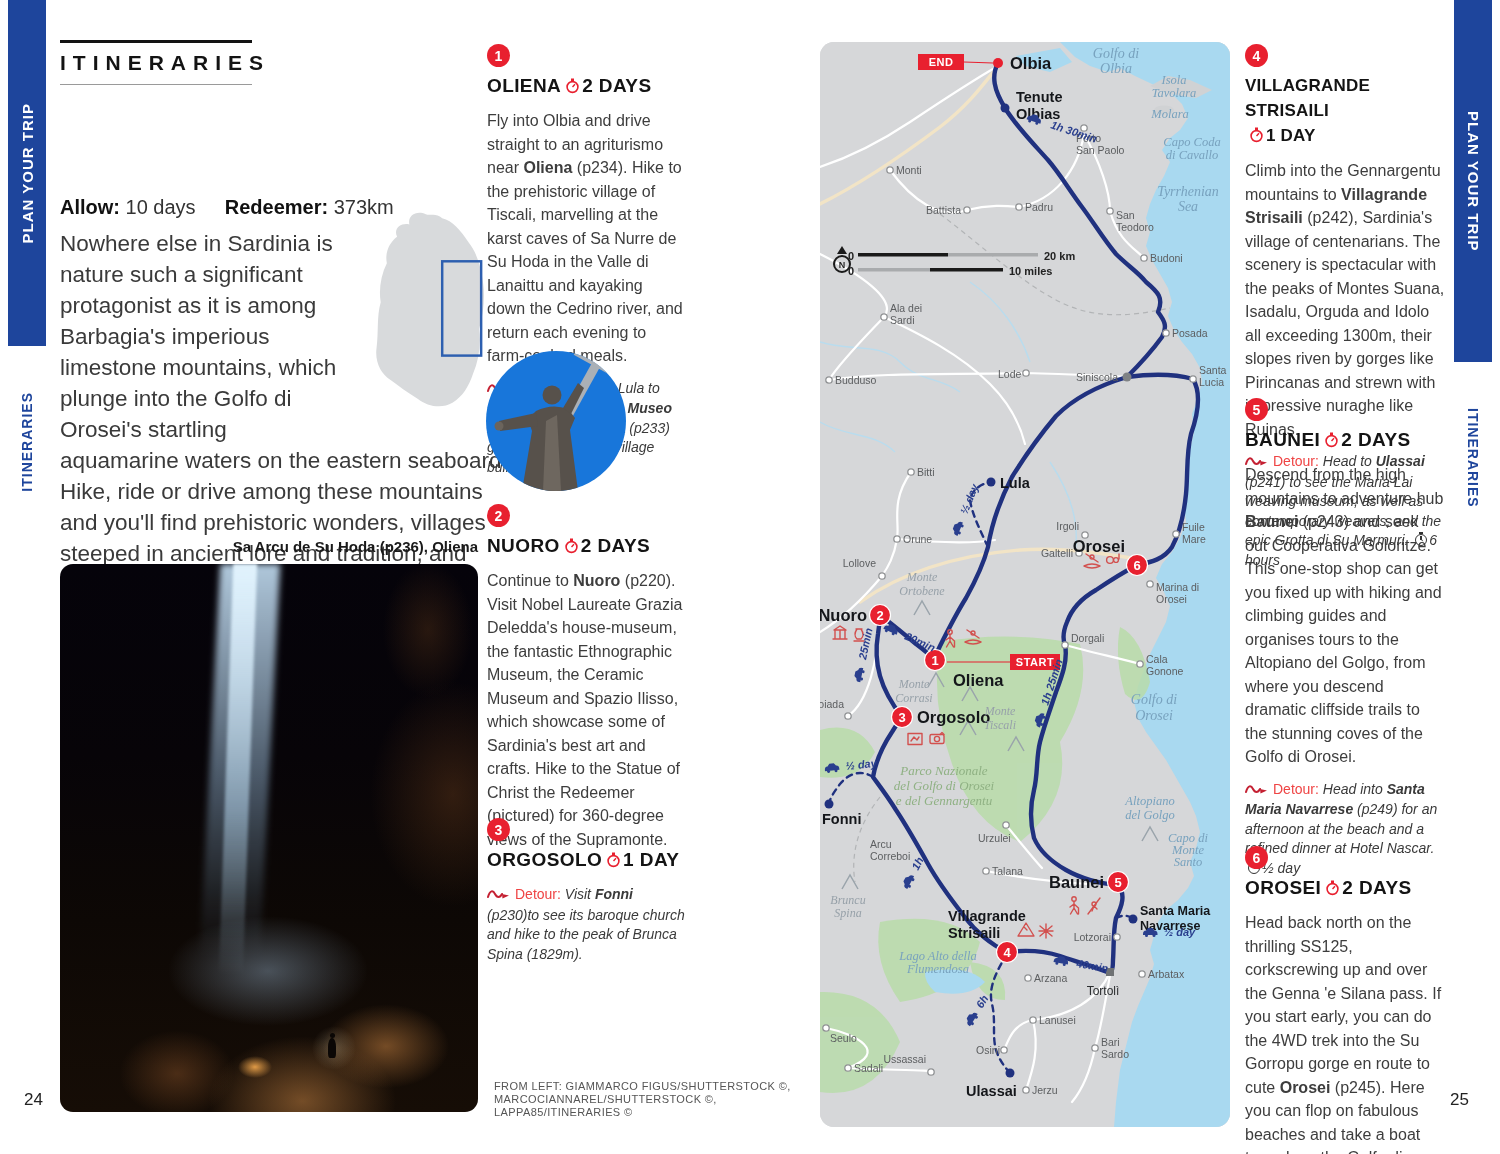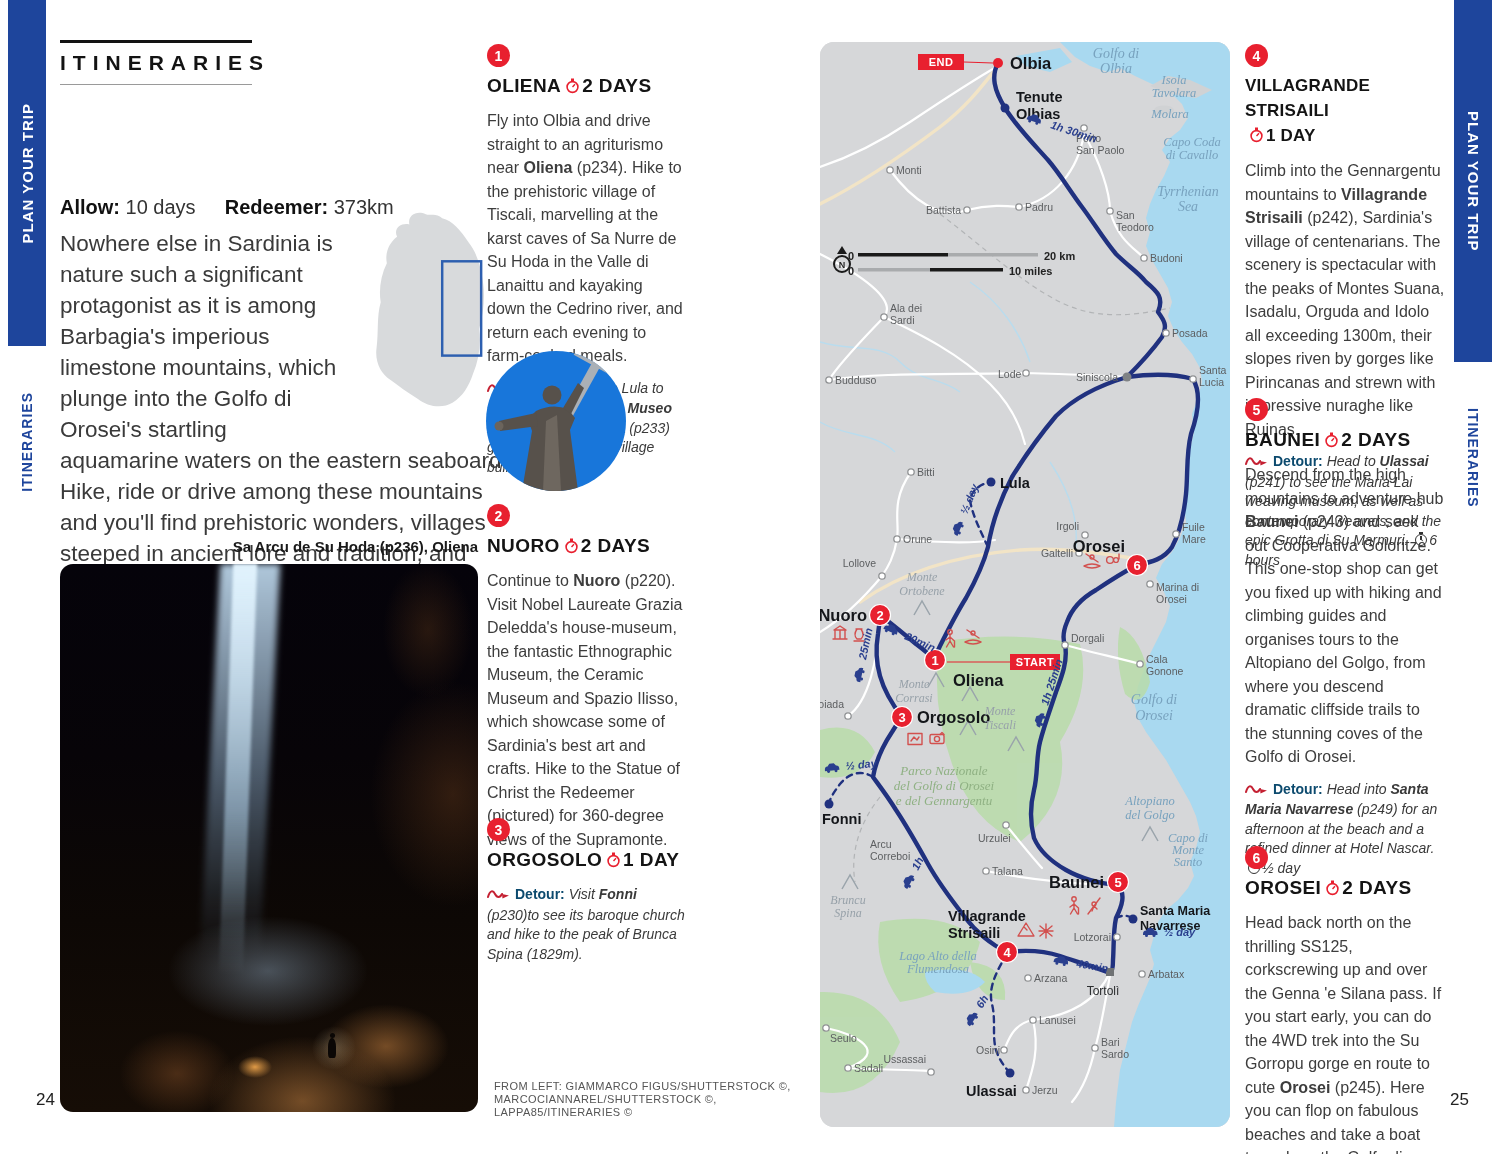--- a/index.html
+++ b/index.html
@@ -9,21 +9,21 @@
   .side-box-left{left:8px;top:0;width:38px;height:346px;}
   .side-box-right{left:1454px;top:0;width:38px;height:362px;}
   .vtext{writing-mode:vertical-rl;font-weight:bold;letter-spacing:1px;white-space:nowrap;}
   .vtext-white{color:#fff;font-size:15px;}
   .side-box-left .vtext{transform:rotate(180deg);}
   .vlabel{position:absolute;color:#1e459c;font-weight:bold;font-size:14px;letter-spacing:1px;display:flex;align-items:center;justify-content:center;}
   .vlabel-left{left:8px;top:352px;width:38px;height:180px;}
   .vlabel-left .vtext{transform:rotate(180deg);}
   .vlabel-right{left:1454px;top:368px;width:38px;height:180px;}
   .pagenum{position:absolute;font-size:17px;color:#222;font-weight:500;}
-  .pagenum-left{left:36px;top:1090px;}
+  .pagenum-left{left:24px;top:1090px;}
   .pagenum-right{left:1450px;top:1090px;}
   
   .kicker-wrap{position:absolute;left:60px;top:40px;width:192px;}
   .kicker-rule-top{border-top:3px solid #131313;margin-bottom:8px;}
   .kicker{font-size:21px;font-weight:bold;letter-spacing:7px;color:#131313;}
   .kicker-rule-bot{border-top:1.5px solid #9a9a9a;margin-top:9px;}
   .title{position:absolute;left:58px;top:96px;width:430px;font-size:45px;line-height:52px;font-weight:bold;color:#1e4da0;letter-spacing:-0.5px;}
   .meta{position:absolute;left:60px;top:196px;font-size:20px;color:#333;}
   .meta b{color:#111;}
   .meta .gap{display:inline-block;width:18px;}
@@ -57,21 +57,21 @@
   .sec{position:absolute;width:198px;}
   .col2{left:487px;}
   .col4{left:1245px;width:200px;}
   .badge{width:23px;height:23px;border-radius:50%;background:#e8202f;color:#fff;font-weight:bold;font-size:14px;display:flex;align-items:center;justify-content:center;}
   .sec-head{margin-top:6px;font-size:19px;font-weight:bold;color:#141414;letter-spacing:.4px;line-height:25px;}
   .sec-head.small{font-size:17px;letter-spacing:.2px;}
   .sec-head .nw{white-space:nowrap;margin-top:28px;}
   .sw-head{display:inline-block;vertical-align:-2px;margin:0 2px 0 4px;}
   .body{margin-top:9px;font-size:16px;line-height:23.5px;color:#3d3d3d;}
   .detour{margin-top:11px;font-size:14px;line-height:19.5px;color:#3a3a3a;font-style:italic;}
-  .detour .dlabel{font-style:normal;font-weight:bold;color:#0c4a6e;}
+  .detour .dlabel{font-style:normal;font-weight:normal;color:#ef4444;}
   .detour-icon{display:inline-block;vertical-align:-1px;margin-right:4px;}
   .sw{display:inline-block;width:10px;height:10px;border:1.4px solid #333;border-radius:50%;position:relative;vertical-align:-1px;margin:0 2px 0 3px;}
   .sw::before{content:"";position:absolute;left:4px;top:1px;width:1.4px;height:4px;background:#333;}
   .sw::after{content:"";position:absolute;left:3px;top:-3.4px;width:4px;height:2px;background:#333;}
   .credits{position:absolute;left:487px;top:1080px;font-size:11px;line-height:13px;letter-spacing:.4px;color:#555;margin-left:7px;}
   
   .circ{position:absolute;border-radius:50%;overflow:hidden;}
   .statue-circ{left:486px;top:351px;width:140px;height:140px;}
   .beach-circ{left:1275px;top:697px;width:136px;height:136px;
     background:

